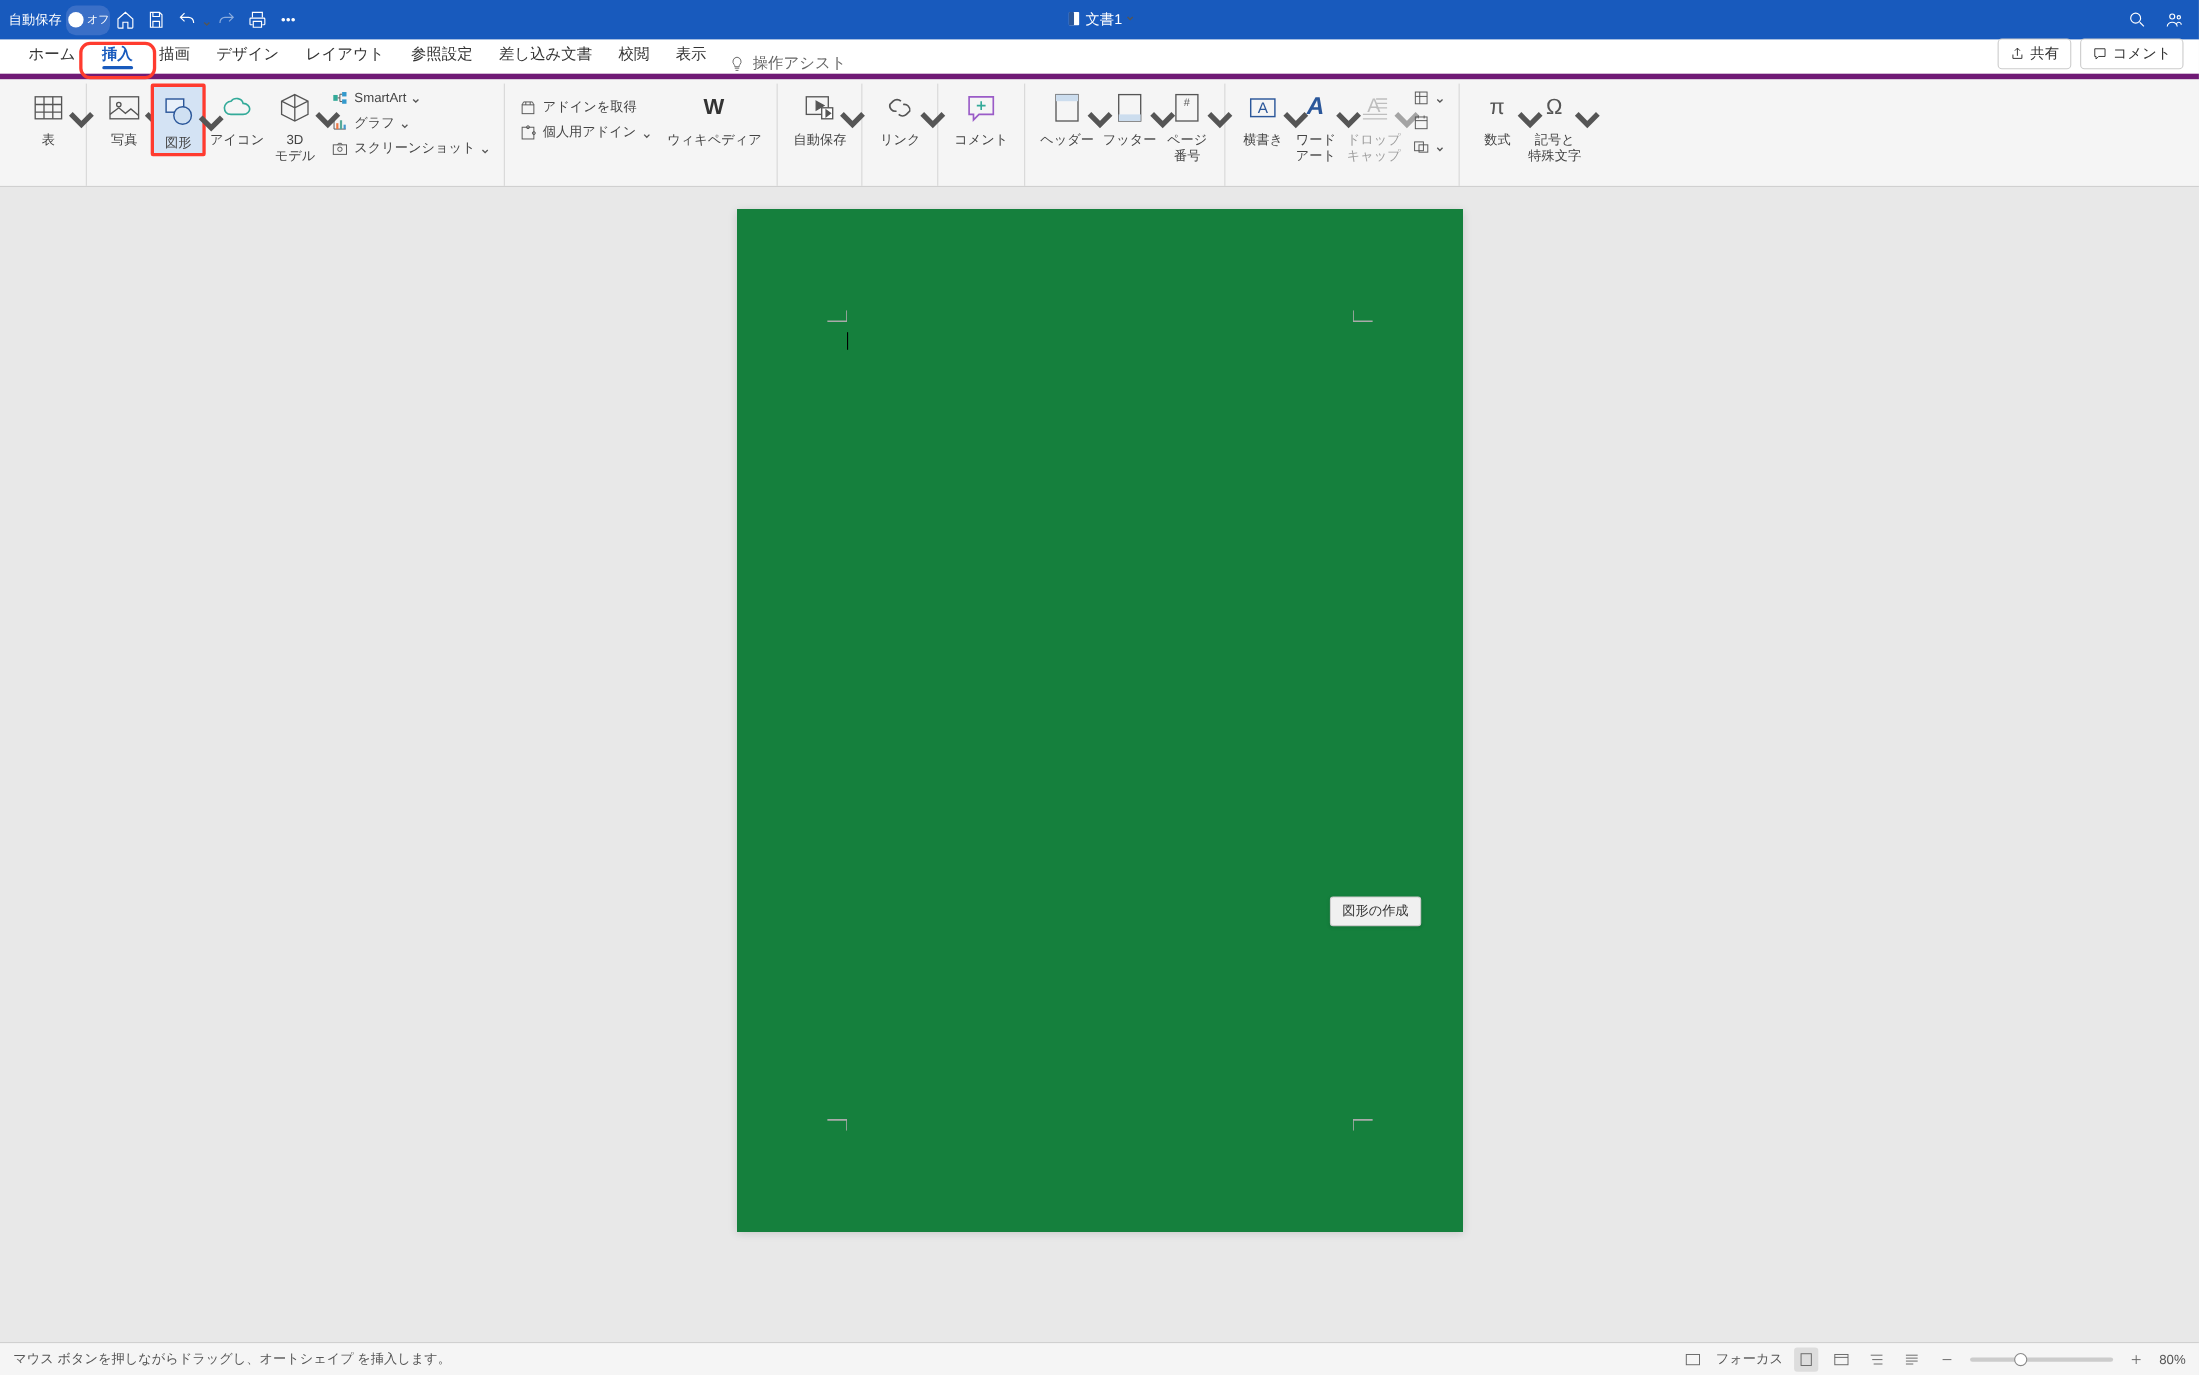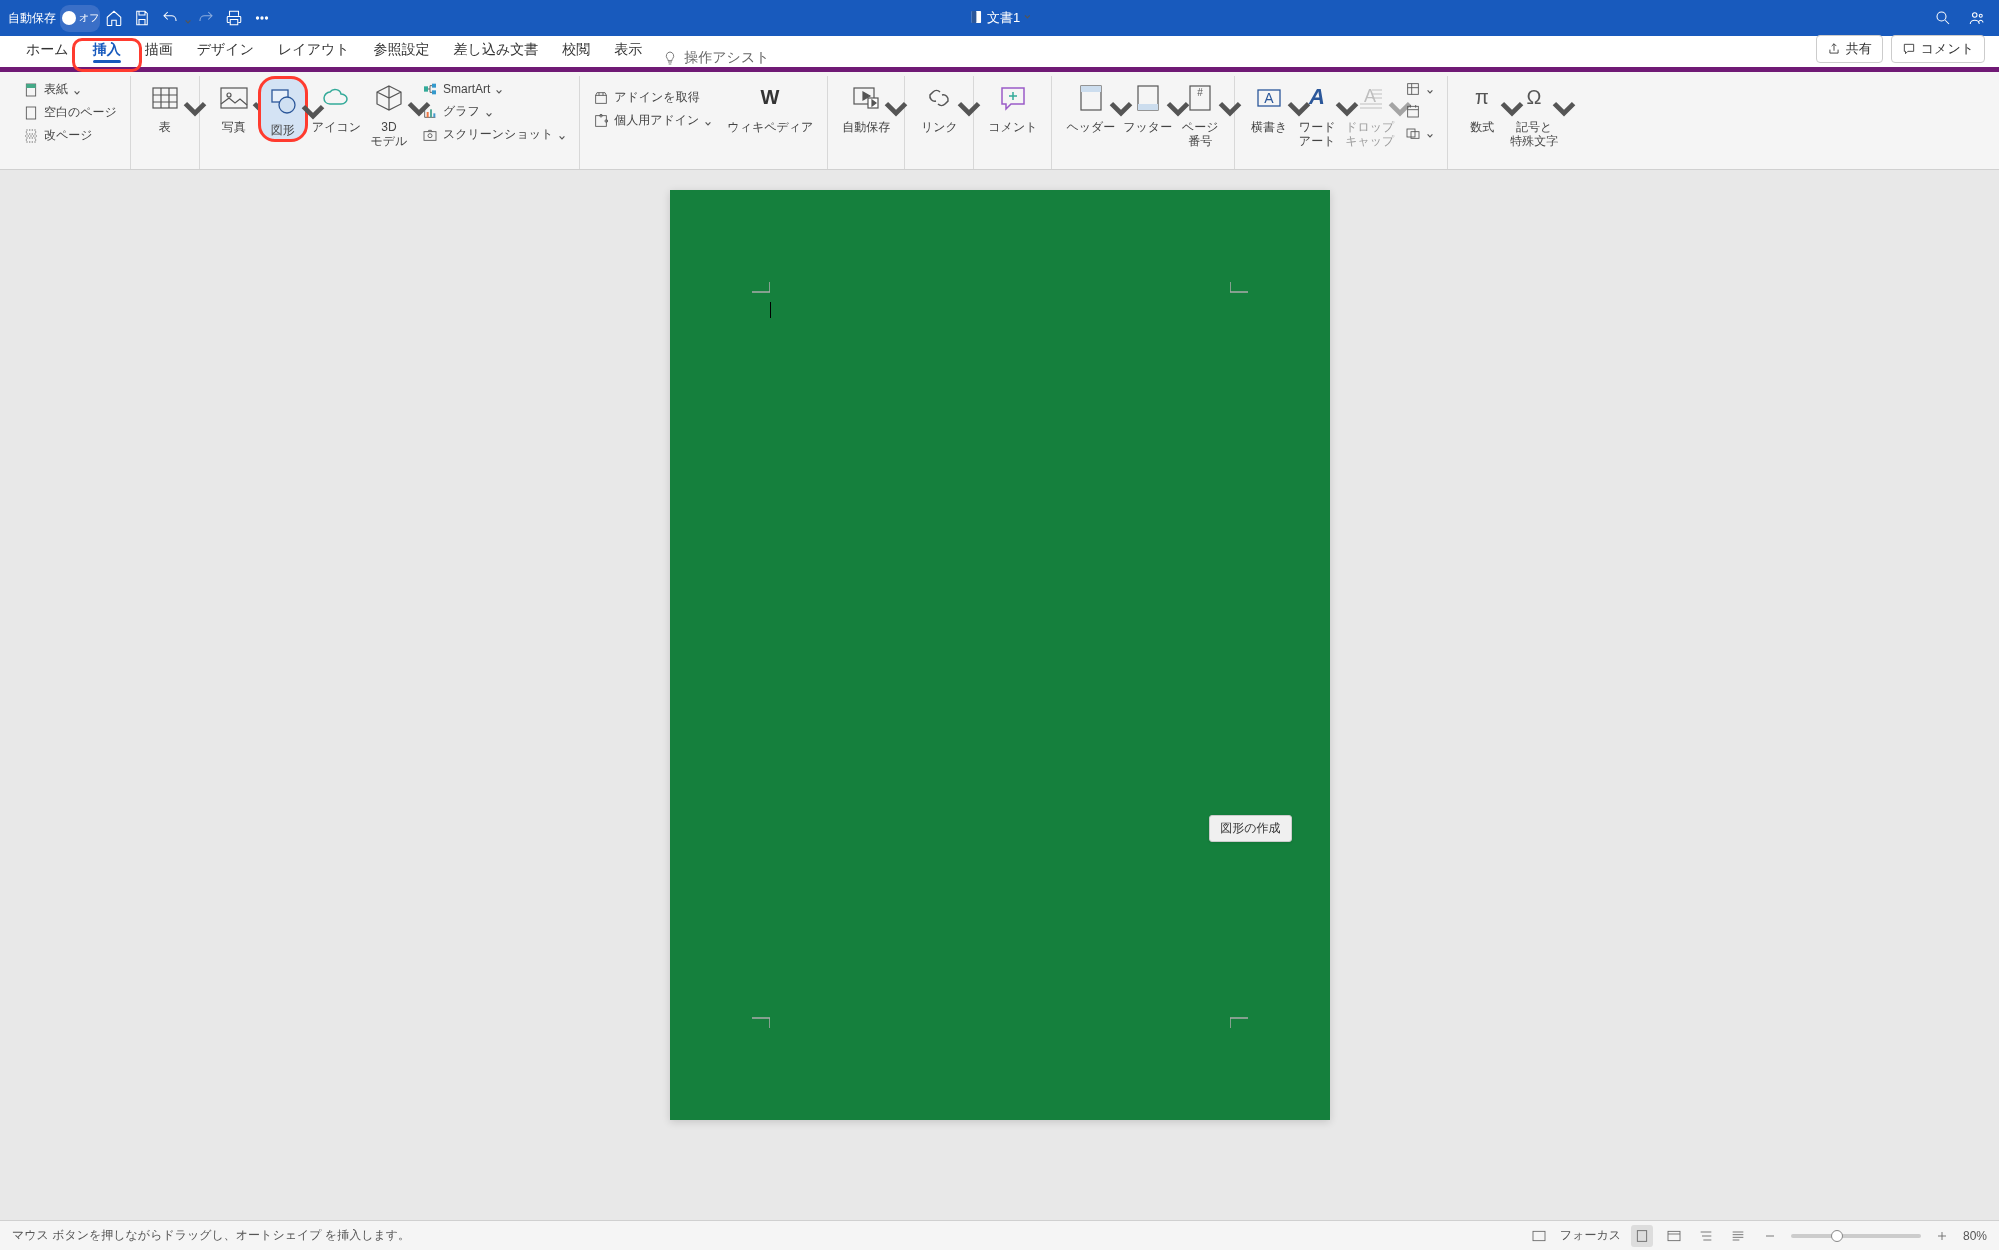--- a/index.html
+++ b/index.html
@@ -37,21 +37,21 @@
 .vstack { display:flex; flex-direction:column; gap:4px; padding-top:4px; }
 .smallbtn { display:flex; align-items:center; gap:5px; padding:1px 3px; cursor:pointer; white-space:nowrap; }
 .smallbtn svg { width:16px; height:16px; stroke:#555; fill:none; stroke-width:1.3; }
 .chev { width:8px; height:8px; display:inline-block; }
 .chev svg { width:8px; height:8px; stroke:#555; fill:none; stroke-width:1.5; }
 .bigbtn { display:flex; flex-direction:column; align-items:center; gap:2px; padding:2px 4px; cursor:pointer; min-width:48px; position:relative; }
 .bigbtn .iconbox { width:40px; height:40px; display:flex; align-items:center; justify-content:center; position:relative; }
 .bigbtn .iconbox svg { width:32px; height:32px; }
 .bigbtn .label { font-size:12px; text-align:center; line-height:1.2; }
 .bigbtn .dd { position:absolute; right:-2px; top:16px; }
-.ribbon-highlight { border:3px solid #ff3b2f; border-radius:17px; padding:2px; background:#d4e3f4; }
+.ribbon-highlight { border:3px solid #ff3b2f; border-radius:2px; padding:2px; background:#d4e3f4; }
 
 
 .canvas { position:absolute; top:170px; left:0; right:0; bottom:30px; background:#e8e8e8; overflow:hidden; }
 .page { position:absolute; left:50%; transform:translateX(-50%); top:20px; width:660px; height:930px; background:#15803d; box-shadow:0 2px 8px rgba(0,0,0,0.15); }
 .margin-mark { position:absolute; width:18px; height:18px; }
 .margin-mark svg { width:18px; height:18px; stroke:#aaa; fill:none; stroke-width:1.5; }
 .mm-tl { top:92px; left:82px; } .mm-tr { top:92px; right:82px; }
 .mm-bl { bottom:92px; left:82px; } .mm-br { bottom:92px; right:82px; }
 .cursor { position:absolute; top:112px; left:100px; width:1px; height:16px; background:#000; }
 .tooltip { position:absolute; background:#f0f0f0; border:1px solid #ccc; border-radius:3px; padding:4px 10px; font-size:12px; color:#333; box-shadow:0 1px 3px rgba(0,0,0,0.1); }
@@ -167,46 +167,20 @@
       <svg viewBox="0 0 24 24">
           <path d="M4 4h16v12H10l-4 4v-4H4z"></path>
         </svg>
       <span>コメント</span>
     </div>
   </div>
 </div>
 
 <div class="ribbon">
 
-  <div class="rgroup">
-    <div class="vstack">
-      <div class="smallbtn">
-        <svg viewBox="0 0 24 24">
-            <rect x="5" y="3" width="14" height="18"></rect>
-            <rect x="5" y="3" width="14" height="6" fill="#4a8" stroke="none"></rect>
-          </svg>
-        <span>表紙</span>
-        <span class="chev"><svg viewBox="0 0 10 10">
-              <path d="M2 3l3 3 3-3"></path>
-            </svg></span>
-      </div>
-      <div class="smallbtn">
-        <svg viewBox="0 0 24 24">
-            <rect x="5" y="3" width="14" height="18"></rect>
-          </svg>
-        <span>空白のページ</span>
-      </div>
-      <div class="smallbtn">
-        <svg viewBox="0 0 24 24">
-            <path d="M5 3h14v6H5zM5 15h14v6H5zM3 12h18" stroke-dasharray="2 2"></path>
-          </svg>
-        <span>改ページ</span>
-      </div>
-    </div>
-  </div>
 
   <div class="rgroup">
     <div class="bigbtn">
       <div class="iconbox">
           <svg viewBox="0 0 32 32" stroke="#555" fill="none" stroke-width="1.2">
             <rect x="4" y="6" width="24" height="20"></rect>
             <path d="M4 13h24M4 20h24M12 6v20M20 6v20"></path>
           </svg>
         <span class="dd chev"><svg viewBox="0 0 10 10">
               <path d="M2 3l3 3 3-3"></path>

